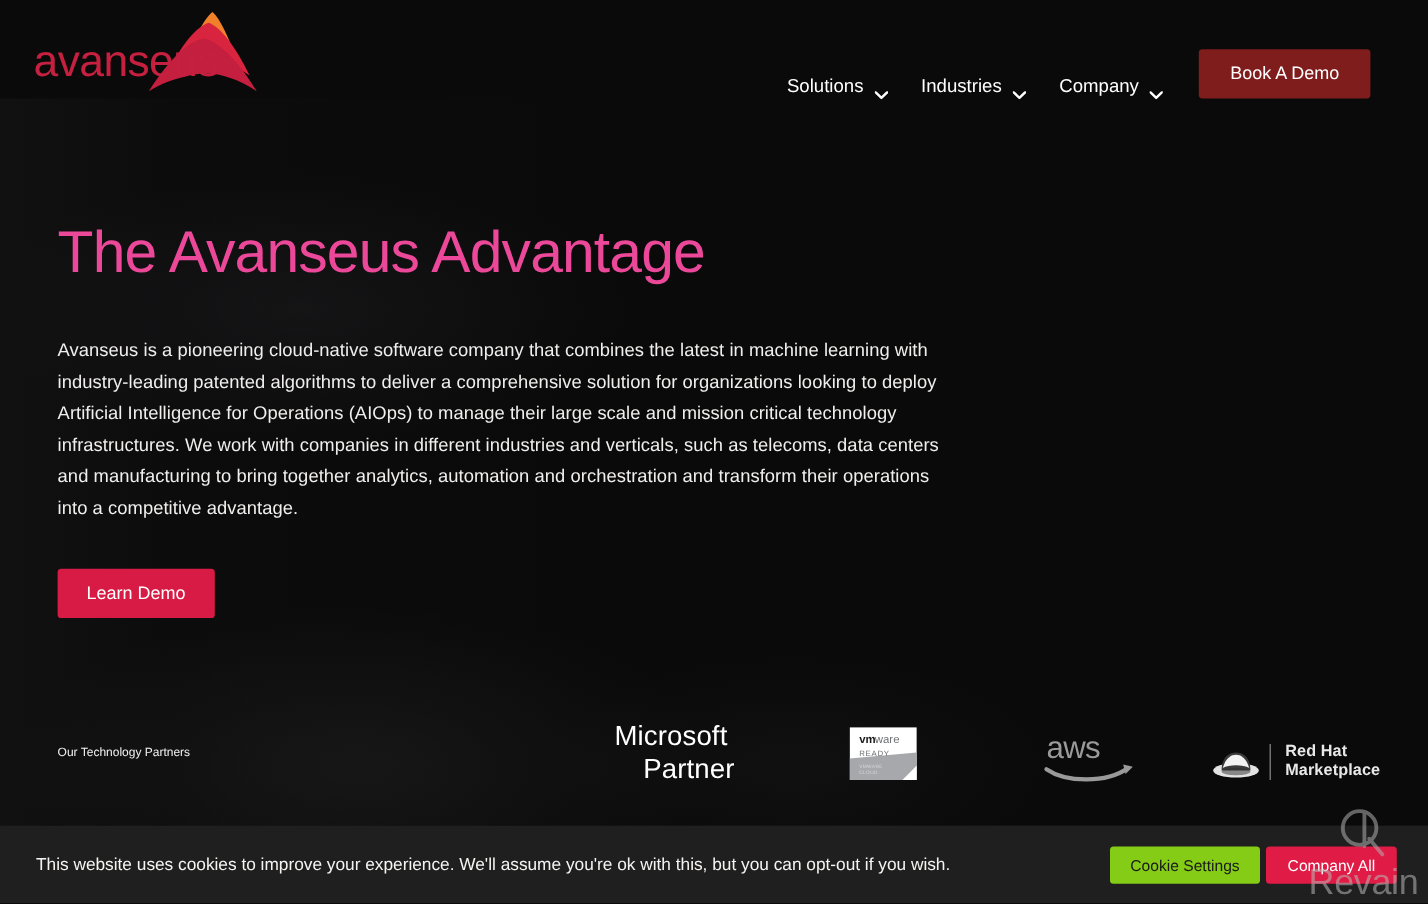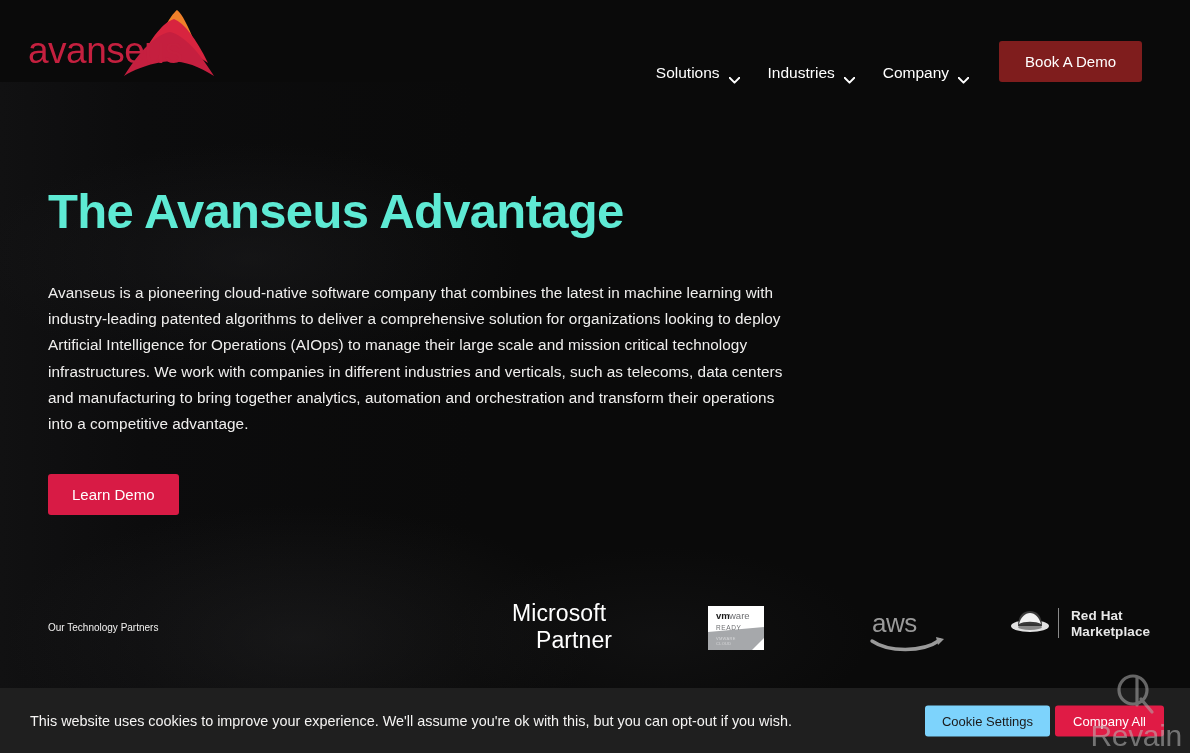--- a/index.html
+++ b/index.html
@@ -54,21 +54,21 @@
     font-size: 15px; font-weight: 400;
     padding: 12px 26px; border: none; border-radius: 3px;
     cursor: pointer; white-space: nowrap;
     font-family: "Liberation Sans", sans-serif;
   }
 
   
   .hero { position: absolute; left: 0; top: 82px; width: 1190px; z-index: 5; }
   .hero-title {
     position: absolute; left: 48px; top: 104px;
-    color: #5eead4; font-size: 49px; font-weight: 700;
+    color: #ec4899; font-size: 49px; font-weight: 400;
     letter-spacing: -0.7px; line-height: 1.06; white-space: nowrap;
   }
   .hero-para {
     position: absolute; left: 48px; top: 198px; width: 752px;
     color: #f0efee; font-size: 15.3px; font-weight: 400;
     line-height: 26.2px; letter-spacing: 0.05px;
   }
   .btn-learn {
     position: absolute; left: 48px; top: 392px;
     background: #d81b45; color: #ffffff;
@@ -89,40 +89,40 @@
   }
   .partner-ms {
     position: absolute; left: 512px; top: 6px;
     color: #ffffff; font-size: 23px; font-weight: 300;
     line-height: 27px; letter-spacing: 0.1px;
   }
   .partner-ms .l2 { display: block; padding-left: 24px; }
   .partner-vm { position: absolute; left: 708px; top: 12px; width: 56px; height: 44px; }
   .partner-aws { position: absolute; left: 866px; top: 14px; width: 82px; height: 44px; }
   .partner-rh { position: absolute; left: 1010px; top: 14px; width: 140px; height: 42px;
-                display: flex; align-items: flex-start; gap: 0; }
+                display: flex; align-items: flex-end; gap: 0; }
   .rh-hat { width: 40px; height: 26px; flex: 0 0 auto; }
   .rh-div { width: 1px; height: 30px; background: #8a8a8a; margin: 0 12px 0 8px; flex: 0 0 auto; }
   .rh-text { color: #e8e8e8; font-size: 13.5px; font-weight: 700; line-height: 16px; letter-spacing: 0.1px; }
 
   
   .cookie {
     position: absolute; left: 0; bottom: 0; width: 1190px; height: 65px;
     background: #1f1f1f; z-index: 30;
   }
   .cookie-text {
     position: absolute; left: 30px; top: 50%; transform: translateY(-50%);
     color: #f5f4f3; font-size: 14.4px; font-weight: 400; white-space: nowrap;
   }
   .cookie-actions {
     position: absolute; right: 26px; top: 50%; transform: translateY(-50%);
     display: flex; align-items: center; gap: 5px;
   }
   .btn-cookie-settings {
-    background: #7dd3fc; color: #1a1a1a;
+    background: #84cc16; color: #1a1a1a;
     font-size: 13px; font-weight: 400;
     padding: 8px 17px; border: none; border-radius: 3px;
     cursor: pointer; white-space: nowrap;
     font-family: "Liberation Sans", sans-serif;
   }
   .btn-accept-all {
     background: #e01b45; color: #ffffff;
     font-size: 13px; font-weight: 400;
     padding: 8px 18px; border: none; border-radius: 3px;
     cursor: pointer; white-space: nowrap;

